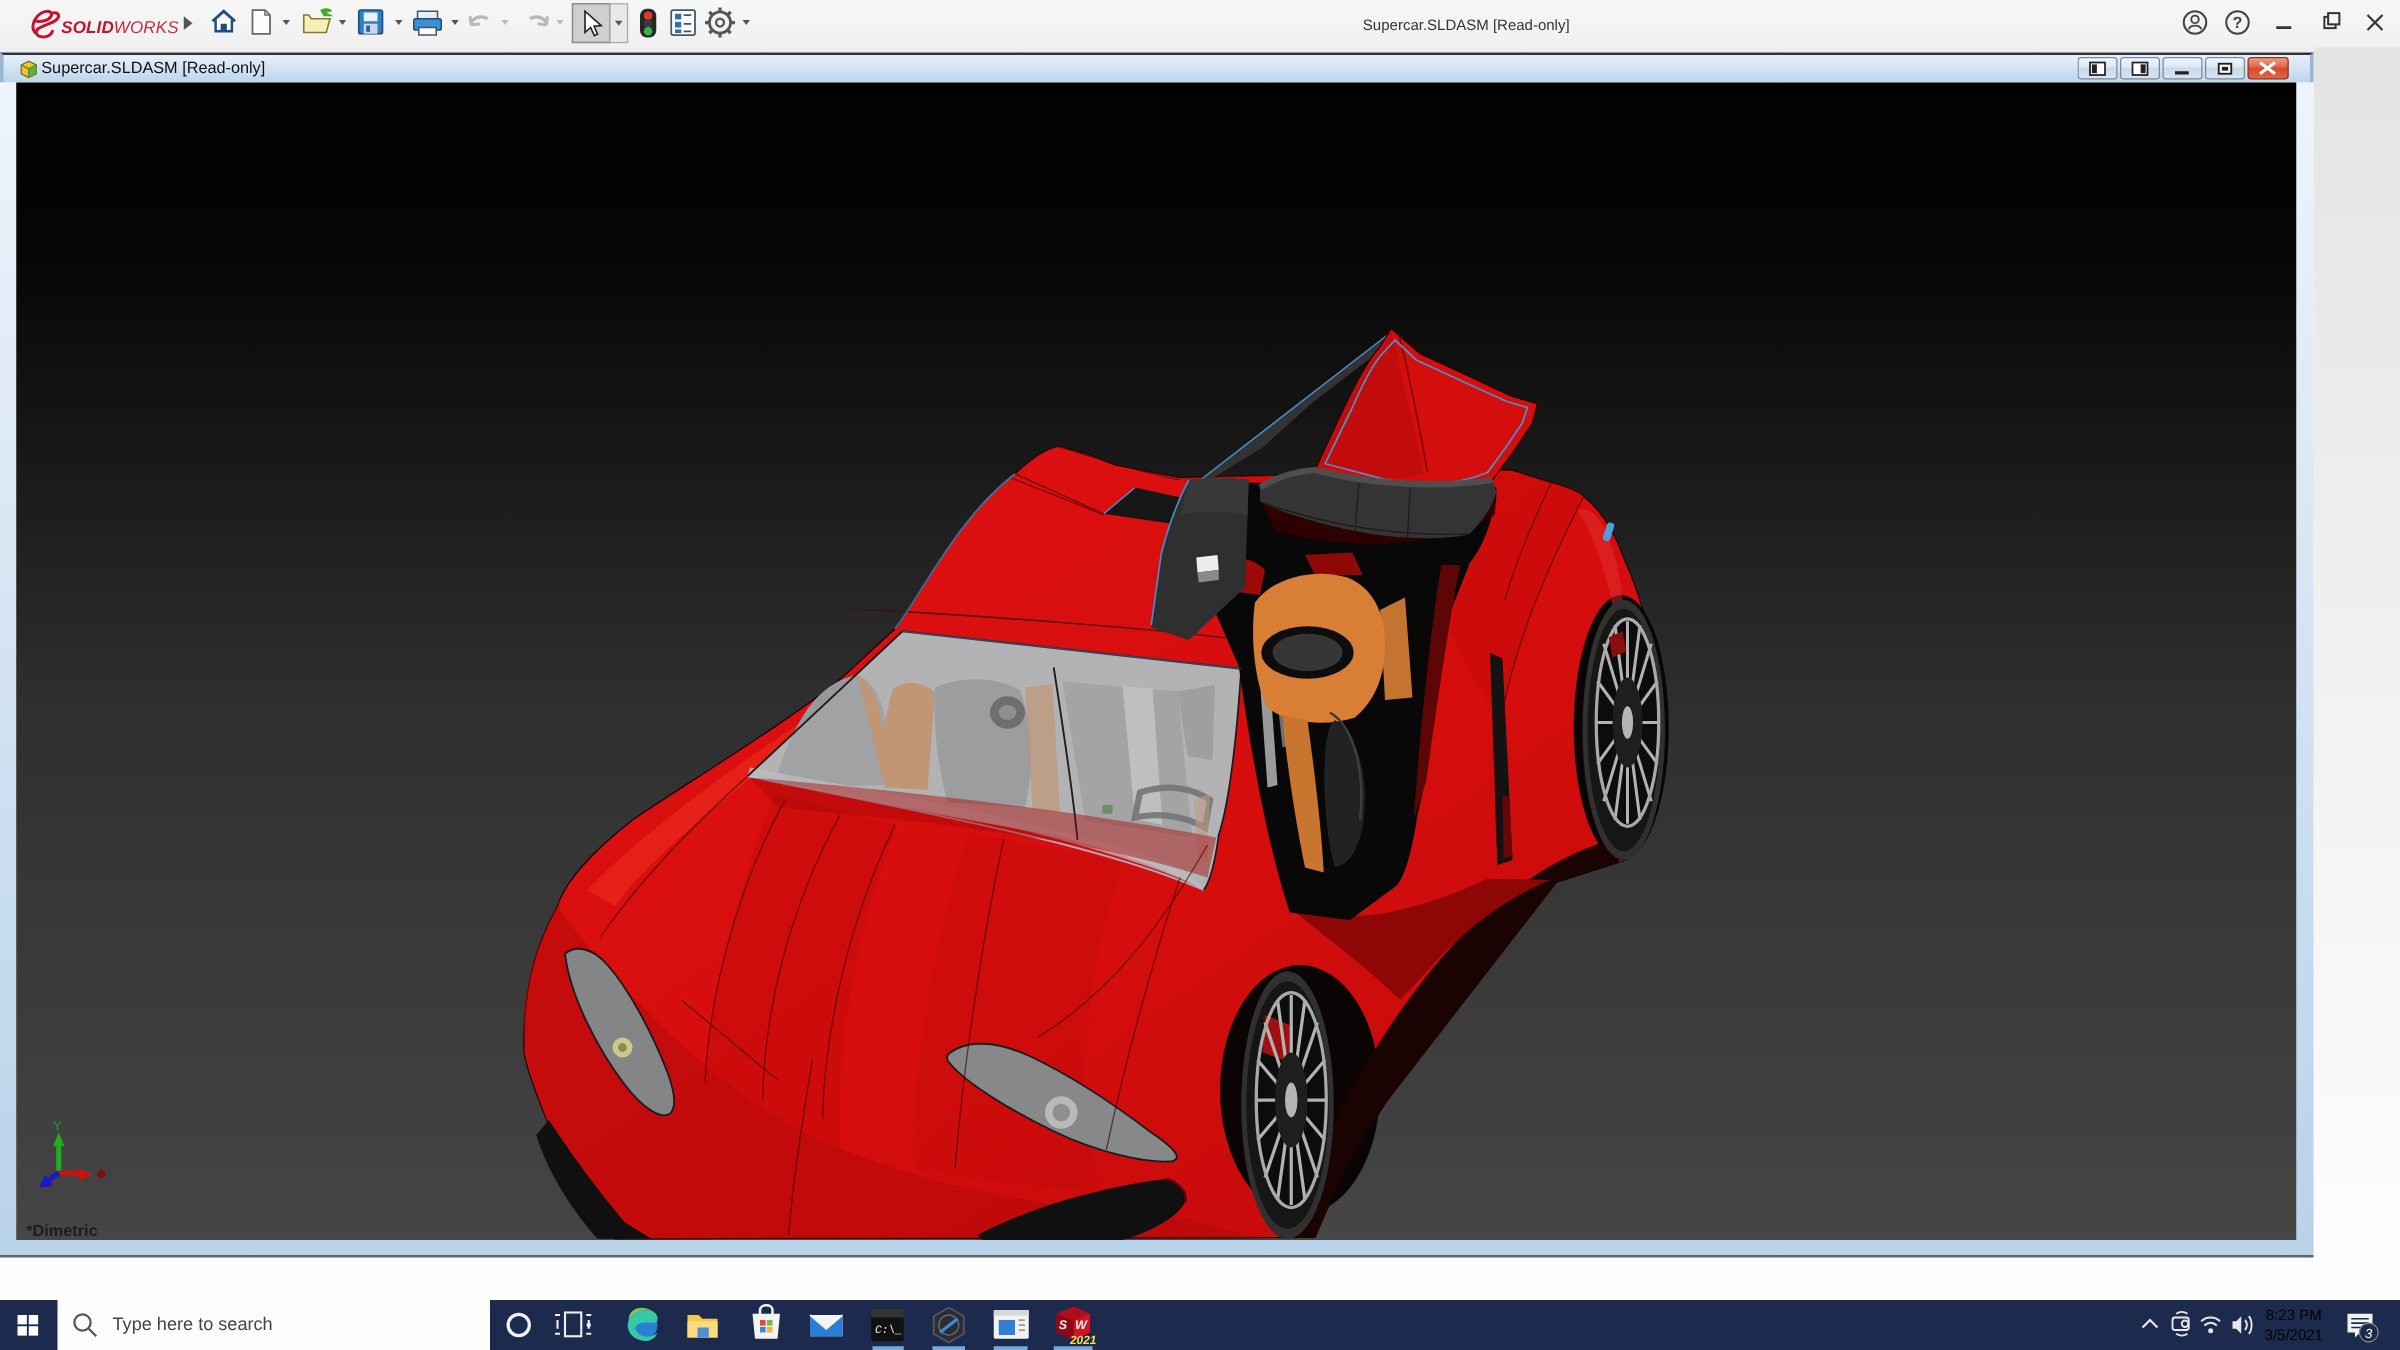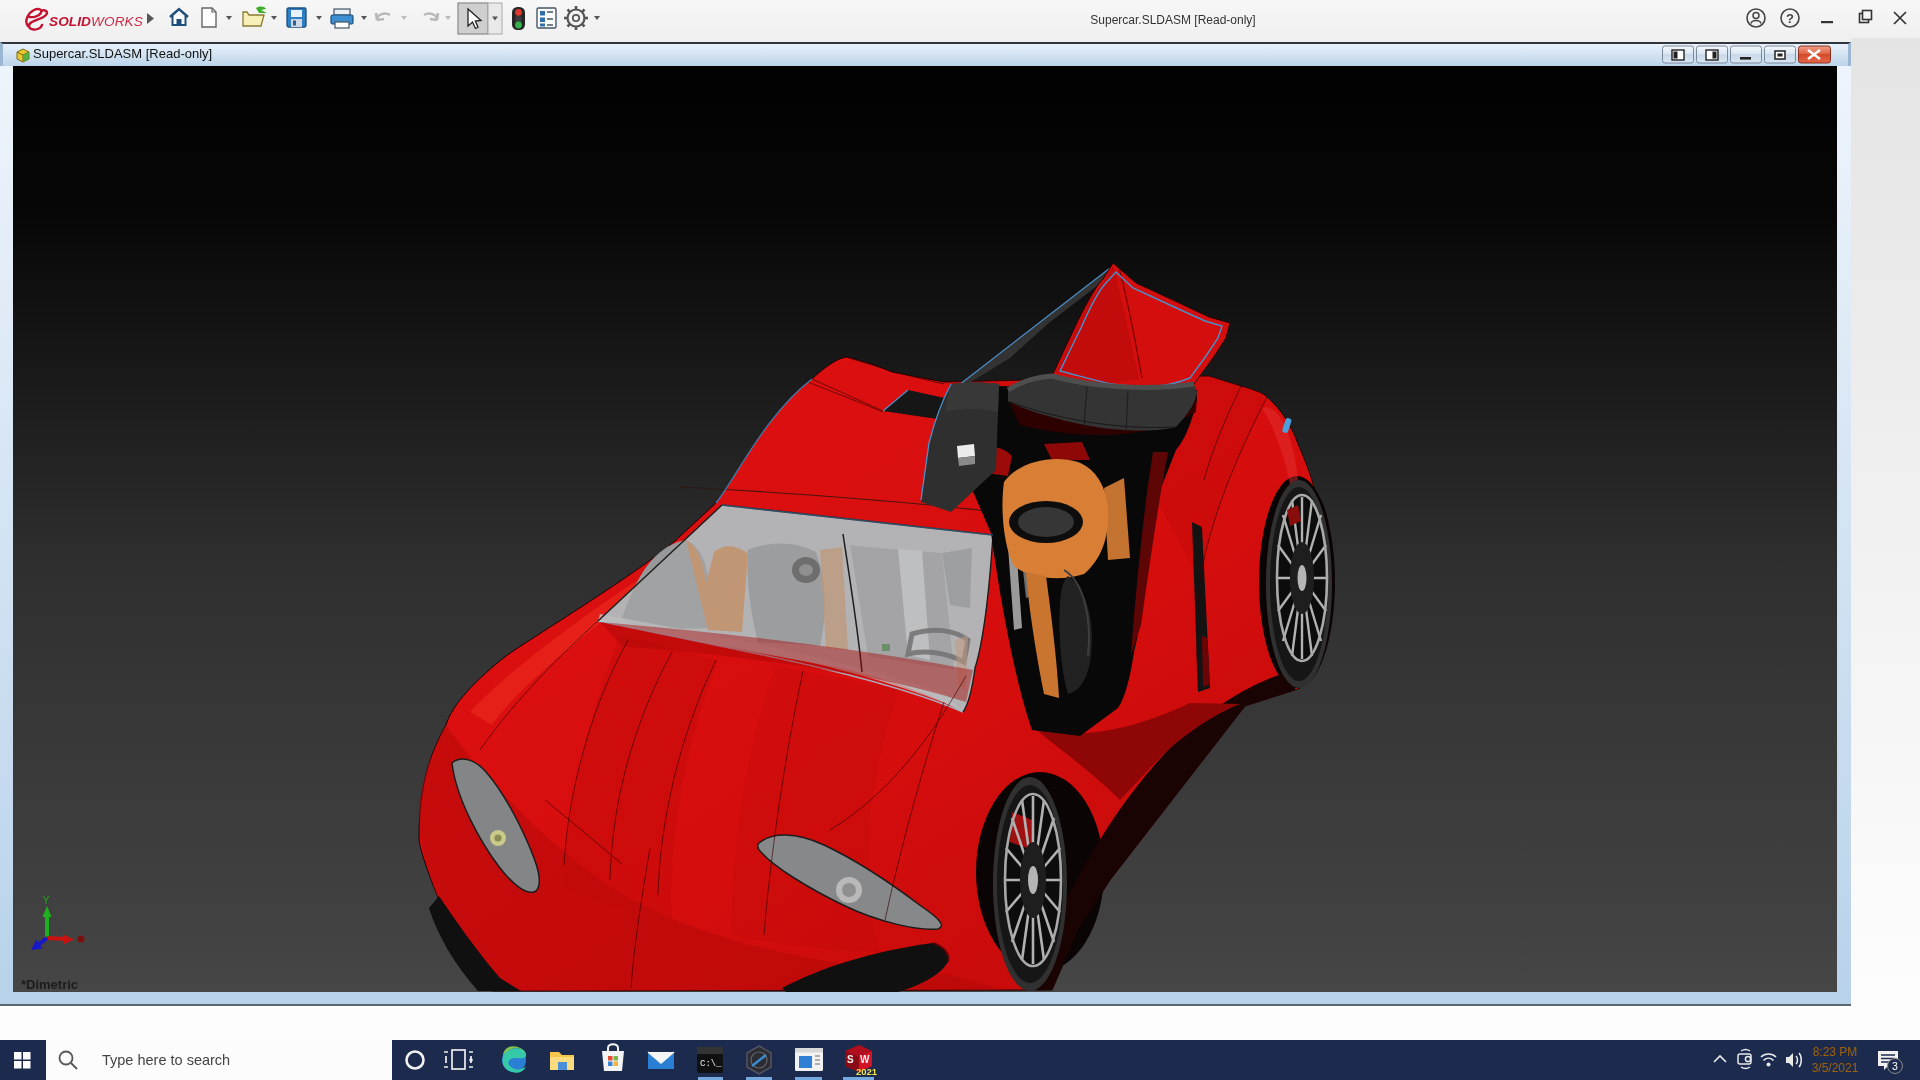--- a/index.html
+++ b/index.html
@@ -32,23 +32,23 @@
   #viewport { left:13px; top:66px; width:1824px; height:926px;
     background:linear-gradient(#010101 0%, #060606 15%, #1c1c1c 36%, #2e2e2e 53%, #363636 68%, #404040 90%, #464646 100%); }
   
   #rightpanel { left:1851px; top:38px; width:69px; height:970px;
     background:linear-gradient(#e4e4e4,#fdfdfd); }
   
   #statusbar { left:0; top:1008px; width:1920px; height:32px; background:#fdfdfd; }
   
   #taskbar { left:0; top:1040px; width:1920px; height:40px; background:#1c2b4d; }
   #searchbox { left:46px; top:1040px; width:346px; height:40px; background:#fcfcfc; }
-  #searchtext { left:102px; top:1040px; height:40px; line-height:40px; font-size:14.5px; color:#444;text-align:right; }
-  #taskicons { left:0; top:1040px; height:40px; }
-  #clock { left:1806px; top:1044px; width:58px; color:#a16207; font-size:12px; line-height:16px; text-align:center; }
+  #searchtext { left:90px; top:1040px; height:40px; line-height:40px; font-size:14.5px; color:#444;text-align:right; }
+  #taskicons { left:0; top:1040px; height:40px;font-style:italic; }
+  #clock { left:1806px; top:1044px; width:58px; color:#000000; font-size:12px; line-height:16px; text-align:center; }
 </style>
 </head>
 <body>
 <div class="abs" id="toolbar"></div>
 <div class="abs" id="apptitle">Supercar.SLDASM [Read-only]</div>
 <div class="abs" id="logo">
 <svg width="150" height="30" viewBox="0 0 150 30">
 
   <g fill="none" stroke="#c41230" stroke-width="2.4" stroke-linecap="round">
     <path d="M 9,22 C 5,17 9,9 15,6 C 20,3.5 24,6 21.5,9.5 C 19.5,12.5 14,13.5 10.5,13"></path>

